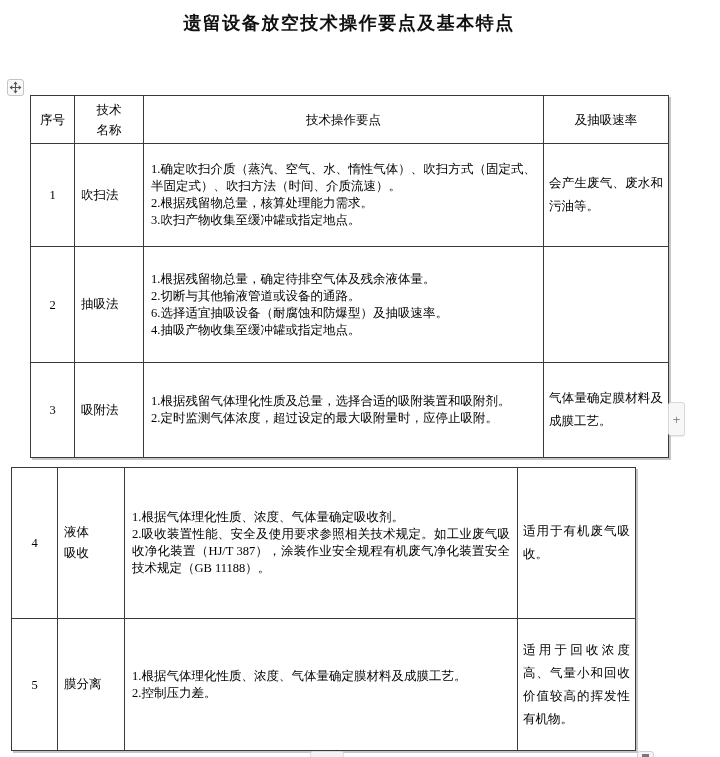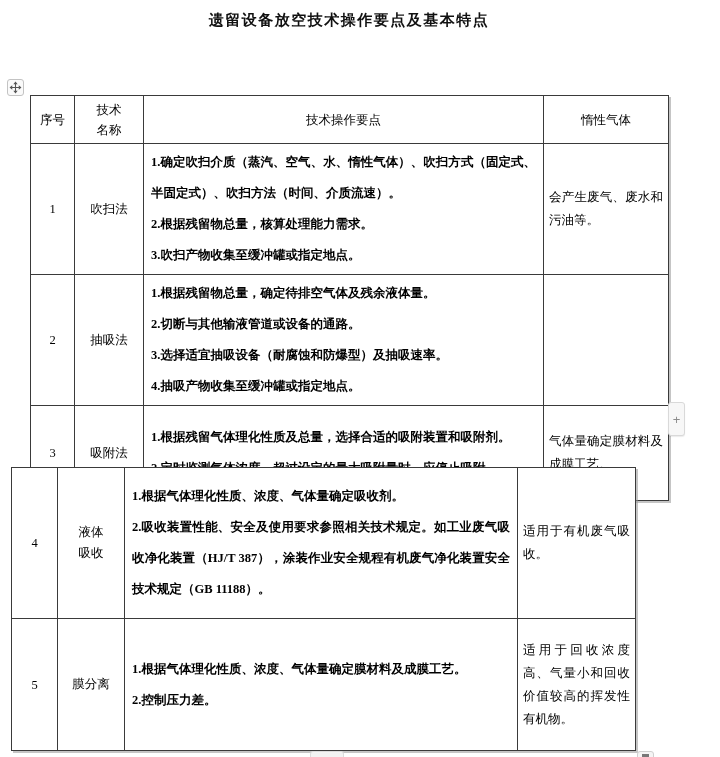--- a/index.html
+++ b/index.html
@@ -3,21 +3,21 @@
 <meta charset="utf-8">
 <style>
   html,body{margin:0;padding:0;}
   body{
     width:720px;height:757px;position:relative;overflow:hidden;
     background:#ffffff;color:#111;
     font-family:"Liberation Serif","DejaVu Serif",serif;
   }
   .title{
     position:absolute;left:30px;top:11px;width:638px;margin:0;
-    text-align:center;font-size:15px;font-weight:bold;letter-spacing:1.5px;
+    text-align:center;font-size:18px;font-weight:bold;letter-spacing:1.5px;
   }
   .move-handle{
     position:absolute;left:7px;top:79px;width:17px;height:17px;
     border:1px solid #c3c3c3;border-radius:3px;background:#fafafa;
     display:flex;align-items:center;justify-content:center;cursor:move;box-sizing:border-box;
   }
   table.t{
     position:absolute;border-collapse:collapse;table-layout:fixed;
     font-size:12.5px;color:#000;background:#fff;
     box-shadow:2px 2px 0 rgba(150,150,150,.55);
@@ -31,23 +31,23 @@
   .t2{left:11px;top:467px;width:624px;}
   .t1 col.c-no{width:44px}.t1 col.c-name{width:69px}.t1 col.c-points{width:400px}.t1 col.c-feat{width:125px}
   .t2 col.c-no{width:46px}.t2 col.c-name{width:67px}.t2 col.c-points{width:393px}.t2 col.c-feat{width:118px}
   .t1 tr.hdr{height:48px}
   .t1 tr.r1{height:103px}
   .t1 tr.r2{height:116px}
   .t1 tr.r3{height:95px}
   .t2 tr.r4{height:151px}
   .t2 tr.r5{height:132px}
   td.no{text-align:center;line-height:20px;}
-  td.name{text-align:center;line-height:21px;white-space:pre-line;}
+  td.name{line-height:21px;white-space:pre-line;}
   td.points{
-    text-align:justify;white-space:pre-line;line-height:31px;padding:3px 7px;font-weight:bold;
+    text-align:justify;white-space:pre-line;line-height:17px;padding:3px 7px;
   }
   td.feat{
     text-align:justify;line-height:23px;padding:3px 5px;
   }
   .plus-btn{
     position:absolute;left:668px;top:402px;width:17px;height:34px;
     border:1px solid #d9d9d9;border-radius:3px;background:#f7f7f7;
     color:#8a8a8a;font-size:13px;padding:0;margin:0;
     display:flex;align-items:center;justify-content:center;
     font-family:"Liberation Sans",sans-serif;cursor:pointer;box-sizing:border-box;
@@ -78,36 +78,36 @@
       <col class="c-name">
       <col class="c-points">
       <col class="c-feat">
     </colgroup>
   <tbody>
       <tr class="hdr">
     <th>序号</th>
     <th>技术
 名称</th>
     <th>技术操作要点</th>
-    <th>惰性气体</th>
+    <th>及抽吸速率</th>
   </tr>
   <tr class="r r1">
     <td class="no">1</td>
     <td class="name">吹扫法</td>
     <td class="points">1.确定吹扫介质（蒸汽、空气、水、惰性气体）、吹扫方式（固定式、半固定式）、吹扫方法（时间、介质流速）。
 2.根据残留物总量，核算处理能力需求。
 3.吹扫产物收集至缓冲罐或指定地点。</td>
     <td class="feat">会产生废气、废水和污油等。</td>
   </tr>
   <tr class="r r2">
     <td class="no">2</td>
     <td class="name">抽吸法</td>
     <td class="points">1.根据残留物总量，确定待排空气体及残余液体量。
 2.切断与其他输液管道或设备的通路。
-3.选择适宜抽吸设备（耐腐蚀和防爆型）及抽吸速率。
+6.选择适宜抽吸设备（耐腐蚀和防爆型）及抽吸速率。
 4.抽吸产物收集至缓冲罐或指定地点。</td>
     <td class="feat"></td>
   </tr>
   <tr class="r r3">
     <td class="no">3</td>
     <td class="name">吸附法</td>
     <td class="points">1.根据残留气体理化性质及总量，选择合适的吸附装置和吸附剂。
 2.定时监测气体浓度，超过设定的最大吸附量时，应停止吸附。</td>
     <td class="feat">气体量确定膜材料及成膜工艺。</td>
   </tr>

